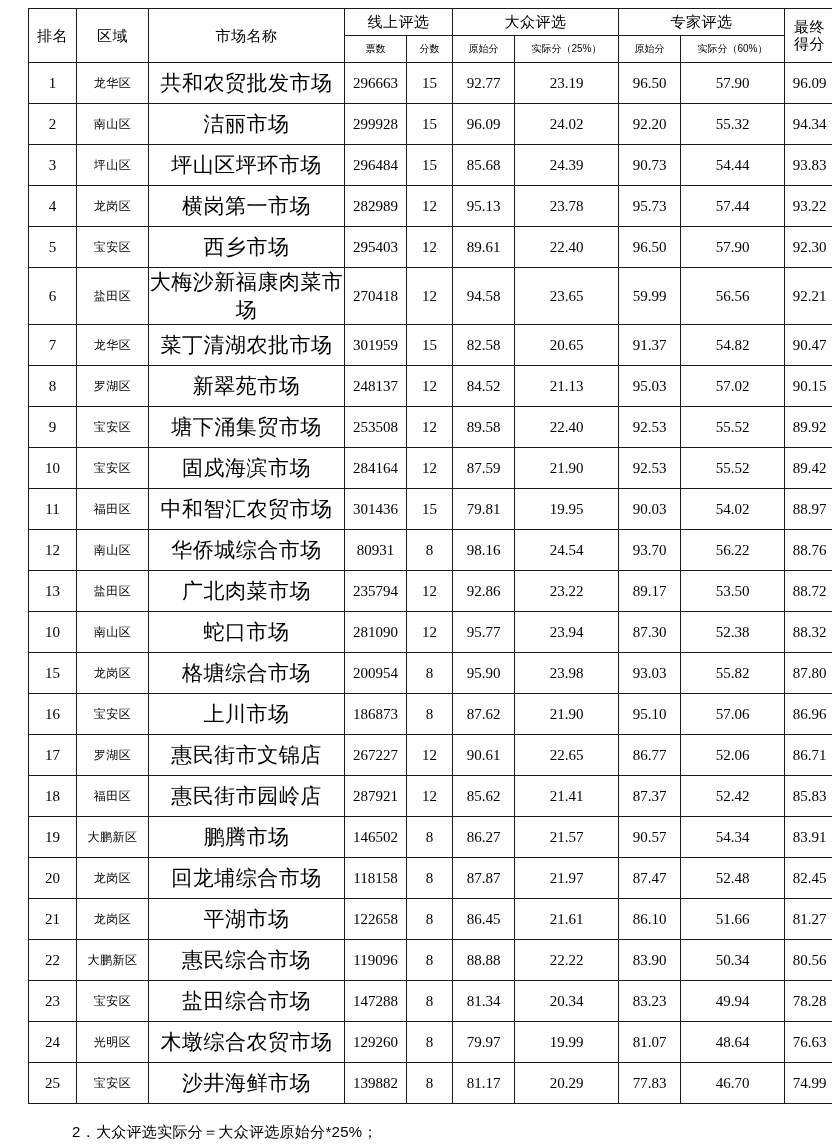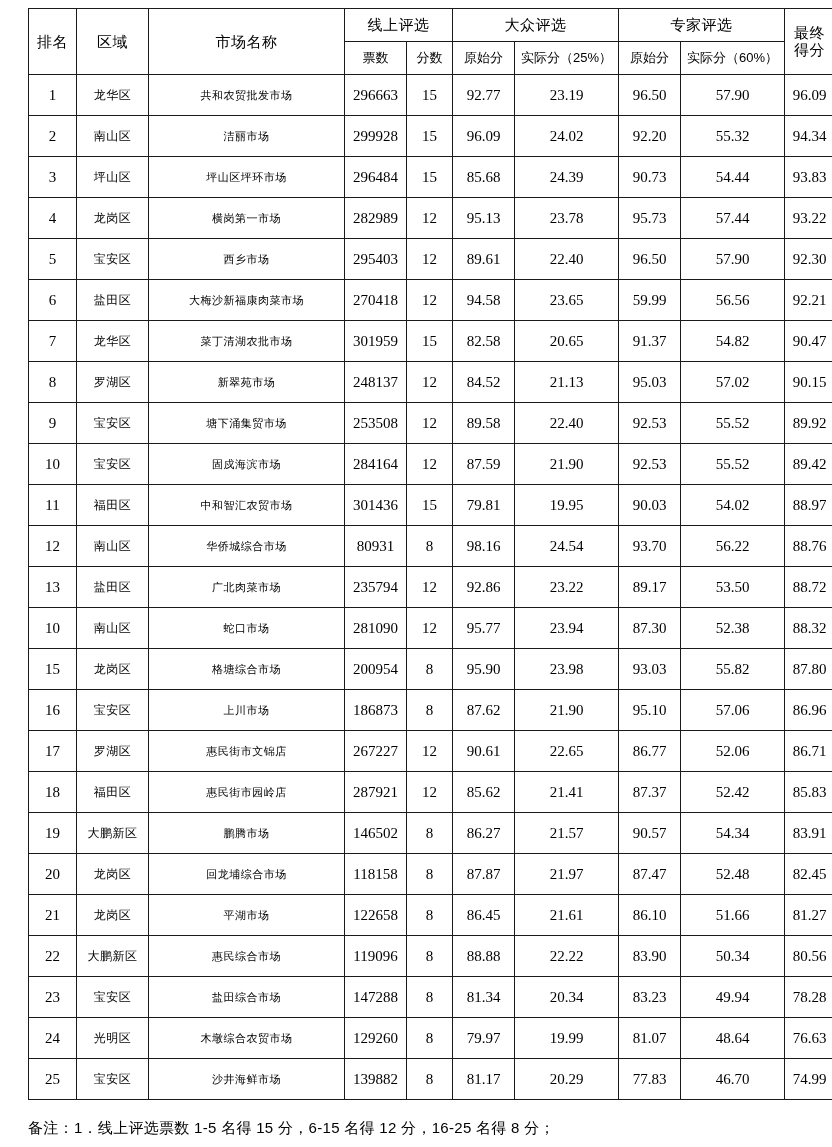--- a/index.html
+++ b/index.html
@@ -34,37 +34,37 @@
   }
   thead td, thead th {
     font-family: "Liberation Sans", "DejaVu Sans", sans-serif;
     font-size: 15px;
     font-weight: bold;
     height: 26px;
     line-height: 1.15;
     letter-spacing: 0.5px;
   }
   thead .sub td {
-    font-size: 13px;
+    font-size: 10px;
     height: 26px;
     letter-spacing: 0;
   }
   tbody td {
     height: 40px;
     font-size: 15px;
     font-family: "Liberation Serif", "DejaVu Serif", serif;
   }
   td.cn {
     font-family: "Liberation Sans", "DejaVu Sans", sans-serif;
     font-size: 12px;
     letter-spacing: 0.5px;
   }
   td.name {
     font-family: "Liberation Sans", "DejaVu Sans", sans-serif;
-    font-size: 11px;
+    font-size: 21px;
     letter-spacing: 0.5px;
     margin-left: 22px;
   }
   td.num {
     font-family: "Liberation Serif", "DejaVu Serif", serif;
     font-size: 15px;
   }
   
   col.c-rank   { width: 48px; }
   col.c-area   { width: 72px; }
@@ -114,21 +114,21 @@
     </colgroup>
     <thead>
       <tr>
         <td rowspan="2">排名</td>
         <td rowspan="2">区域</td>
         <td rowspan="2">市场名称</td>
         <td colspan="2">线上评选</td>
         <td colspan="2">大众评选</td>
         <td colspan="2">专家评选</td>
         <td rowspan="2">
-          <div style="line-height:1.1;white-space:pre-wrap;width:44px;margin:16px auto;">最终得分</div>
+          <div style="line-height:1.1;white-space:pre-wrap;width:44px;margin:4px auto;">最终得分</div>
         </td>
       </tr>
       <tr class="sub">
         <td>票数</td>
         <td>分数</td>
         <td>原始分</td>
         <td>实际分（25%）</td>
         <td>原始分</td>
         <td>实际分（60%）</td>
       </tr>
@@ -431,18 +431,17 @@
           <td class="num">81.17</td>
           <td class="num">20.29</td>
           <td class="num">77.83</td>
           <td class="num">46.70</td>
           <td class="num">74.99</td>
         </tr>
       </tbody>
   </table>
 
   <div class="notes">
-    <div class="note-line note-first"><span>备注：</span><span>1．线上评选票数 1-5 名得 15 分，6-15 名得 12 分，16-25 名得 8 分；</span></div>
     <div class="note-line note-rest"><span>2．大众评选实际分＝大众评选原始分*25%；</span></div>
 
   </div>
 
 </div>
 
 </body></html>

